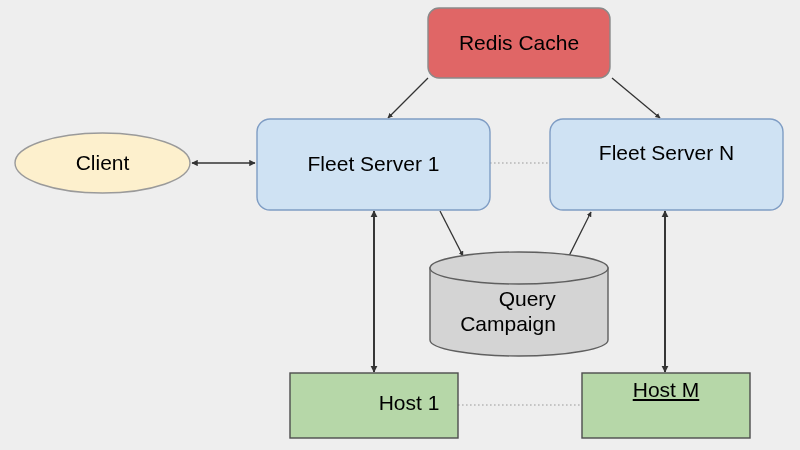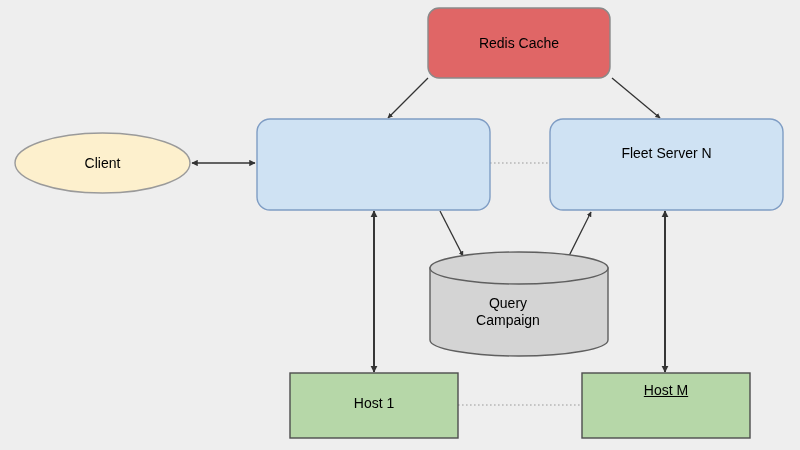--- a/index.html
+++ b/index.html
@@ -25,34 +25,34 @@
     left: 0;
     top: 0;
     width: 800px;
     height: 450px;
   }
   .node-label {
     position: absolute;
     display: flex;
     align-items: center;
     justify-content: center;
-    text-align: center;
+    text-align: right;
     color: #000000;
     font-family: "Liberation Sans", sans-serif;
-    font-size: 14px;
+    font-size: 21px;
     line-height: 1.16;
     white-space: pre-line;
     pointer-events: none;
   }
   #label-redis-cache   { left: 428px; top: 8px;   width: 182px; height: 70px; }
   #label-fleet-server-1{ left: 257px; top: 119px; width: 233px; height: 91px; }
   #label-fleet-server-n{ left: 550px; top: 119px; width: 233px; height: 68px; }
   #label-client        { left: 15px;  top: 133px; width: 175px; height: 60px; }
   #label-query-campaign{ left: 430px; top: 268px; width: 156px; height: 87px; }
-  #label-host-1        { left: 290px; top: 373px; width: 168px; height: 60px; }
+  #label-host-1        { left: 290px; top: 373px; width: 168px; height: 60px; padding-left: 35px; }
   #label-host-m        { left: 582px; top: 354px; width: 168px; height: 72px; text-decoration: underline; }
 </style>
 </head>
 <body>
 
 <div id="diagram-root">
 
   <svg id="diagram-svg" viewBox="0 0 800 450" xmlns="http://www.w3.org/2000/svg">
     <defs>
       <marker id="arrow-end" viewBox="0 0 10 10" refX="9" refY="5" markerWidth="5" markerHeight="5" orient="auto-start-reverse">
@@ -98,20 +98,21 @@
       <ellipse cx="519" cy="268" rx="89" ry="16" fill="#d4d4d4" stroke="#5f5f5f" stroke-width="1.4"></ellipse>
 
       <rect x="290" y="373" width="168" height="65" fill="#b6d7a8" stroke="#4d4d4d" stroke-width="1.4"></rect>
 
       <rect x="582" y="373" width="168" height="65" fill="#b6d7a8" stroke="#4d4d4d" stroke-width="1.4"></rect>
     </g>
   </svg>
 
   <div class="node-label" id="label-redis-cache">Redis Cache</div>
 
+  <div class="node-label" id="label-fleet-server-1">Fleet Server 1</div>
 
   <div class="node-label" id="label-fleet-server-n">Fleet Server N</div>
 
   <div class="node-label" id="label-client">Client</div>
 
   <div class="node-label" id="label-query-campaign">Query
 Campaign</div>
 
   <div class="node-label" id="label-host-1">Host 1</div>
 

